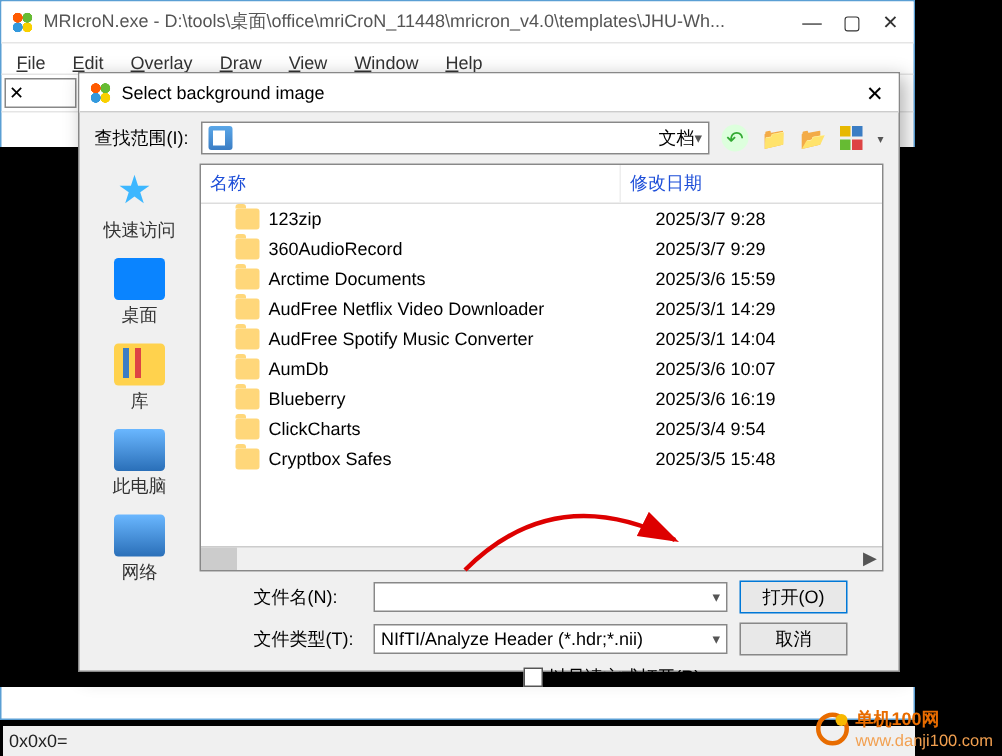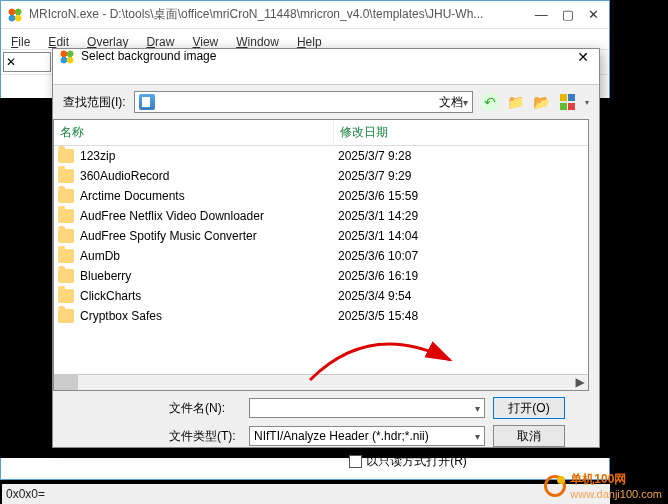--- a/index.html
+++ b/index.html
@@ -16,21 +16,21 @@
 .menubar span::first-letter{ text-decoration: underline; }
 .toolbar { height:26px; border-top:1px solid #e5e5e5; border-bottom:1px solid #e5e5e5; display:flex; align-items:center; gap:2px; padding:0 2px;}
 .spin { width:48px; height:20px; border:1px solid #888; display:flex; align-items:center; padding:0 2px; background:#fff;}
 .spin input{ width:28px; border:0; outline:0; font-size:12px;}
 .spin .arrs{ display:flex; flex-direction:column; line-height:7px; font-size:7px; color:#555;}
 .bgbtn { height:20px; border:1px solid #888; background:#eee; padding:0 4px; margin-left:4px;}
 .black { position:absolute; left:0; top:98px; width:610px; height:360px; background:#000;}
 .status { position:absolute; left:2px; bottom:0; height:20px; background:#f0f0f0; color:#222; display:flex; align-items:center; width:608px; padding:0 4px;}
 
 .dlg { position:absolute; left:52px; top:48px; width:548px; height:400px; background:#f0f0f0; border:1px solid #888; box-shadow:3px 3px 12px rgba(0,0,0,.3);}
-.dlg-title{ height:36px; background:#fff; display:flex; align-items:flex-start; padding:0 6px; border-bottom:1px solid #ccc;}
+.dlg-title{ height:26px; background:#fff; display:flex; align-items:center; padding:0 6px; border-bottom:1px solid #ccc;}
 .dlg-title .ico{ width:16px; height:16px; margin-right:6px; background: radial-gradient(circle at 30% 30%, #ff5a00 0 20%, transparent 22%), radial-gradient(circle at 70% 30%, #6b3 0 20%, transparent 22%), radial-gradient(circle at 30% 70%, #39d 0 20%, transparent 22%), radial-gradient(circle at 70% 70%, #f9d000 0 20%, transparent 22%);}
 .dlg-title .txt{ flex:1;}
 .dlg-close{ font-size:14px; padding:0 4px;}
 
 .lookrow{ display:flex; align-items:center; gap:8px; padding:6px 10px;}
 .combo{ flex:1; height:22px; border:1px solid #888; background:#fff; display:flex; align-items:center; padding:0 4px;text-align:right;}
 .combo .docico{ width:16px;height:16px; margin-right:4px; background:linear-gradient(#5aa7e8,#3b7dc4); border-radius:2px; position:relative;}
 .combo .docico:after{ content:""; position:absolute; left:3px; top:3px; width:8px; height:10px; background:#fff;}
 .combo .txt{ flex:1;}
 .combo .drop{ font-size:10px; color:#555;}
@@ -55,25 +55,25 @@
 .pic-star:before{ content:"★"; font-size:26px; color:#3db7ff; position:absolute; left:2px; top:-4px;}
 .pic-desk{ background:#0a84ff;}
 .pic-lib{ background:#ffd24d; position:relative;}
 .pic-lib:before{content:""; position:absolute; left:6px;top:3px;width:4px;height:20px;background:#3b7dc4;}
 .pic-lib:after{content:""; position:absolute; left:14px;top:3px;width:4px;height:20px;background:#d44;}
 .pic-pc{ background:linear-gradient(#6ab7ff,#2a6fb8); border-radius:4px;}
 .pic-net{ background:linear-gradient(#6ab7ff,#2a6fb8); border-radius:4px;}
 
 .list{ flex:1; background:#fff; border:1px solid #888; margin-right:10px; display:flex; flex-direction:column; overflow:hidden;}
 .lh{ display:flex; border-bottom:1px solid #ddd; background:#fff;}
-.lh div{ padding:4px 6px; color:#15803d;}
+.lh div{ padding:4px 6px; color:#1d4ed8;}
 .lh .c1{ flex:0 0 280px; border-right:1px solid #eee;}
 .lh .c2{ flex:1;}
 .rows{ overflow:hidden; flex:1;}
-.row{ display:flex; align-items:center; height:20px;}
+.row{ display:flex; align-items:center; height:20px;margin-left:19px;}
 .row .fico{ width:16px;height:14px; background:#ffd77a; border-radius:2px; margin:0 6px 0 4px; position:relative;}
 .row .fico:before{content:"";position:absolute;left:0;top:-3px;width:7px;height:3px;background:#ffd77a;border-radius:2px 2px 0 0;}
 .row .nm{ flex:0 0 258px;}
 .row .dt{ flex:1;}
 .hsb{ height:16px; background:#f0f0f0; border-top:1px solid #ccc; display:flex;}
 .hsb .tr{ background:#ccc; width:24px;}
 .hsb .ra{ margin-left:auto; width:16px; text-align:center;color:#555;}
 
 .bottom{ padding:6px 10px 4px 92px; display:flex; flex-direction:column; gap:6px;align-items:center;}
 .brow{ display:flex; align-items:center; gap:8px;}
@@ -154,20 +154,42 @@
       <div class="ic ic-view">
           <i></i>
           <i></i>
           <i></i>
           <i></i>
         </div>
       <span class="drop2">▾</span>
     </div>
   </div>
   <div class="body">
+    <div class="places">
+      <div class="place">
+          <div class="pic pic-star"></div>
+          <span>快速访问</span>
+        </div>
+      <div class="place">
+          <div class="pic pic-desk"></div>
+          <span>桌面</span>
+        </div>
+      <div class="place">
+          <div class="pic pic-lib"></div>
+          <span>库</span>
+        </div>
+      <div class="place">
+          <div class="pic pic-pc"></div>
+          <span>此电脑</span>
+        </div>
+      <div class="place">
+          <div class="pic pic-net"></div>
+          <span>网络</span>
+        </div>
+    </div>
     <div class="list">
       <div class="lh">
         <div class="c1">名称</div>
         <div class="c2">修改日期</div>
       </div>
       <div class="rows" id="rows">
           <div class="row">
             <div class="fico"></div>
             <div class="nm">123zip</div>
             <div class="dt">2025/3/7 9:28</div>

